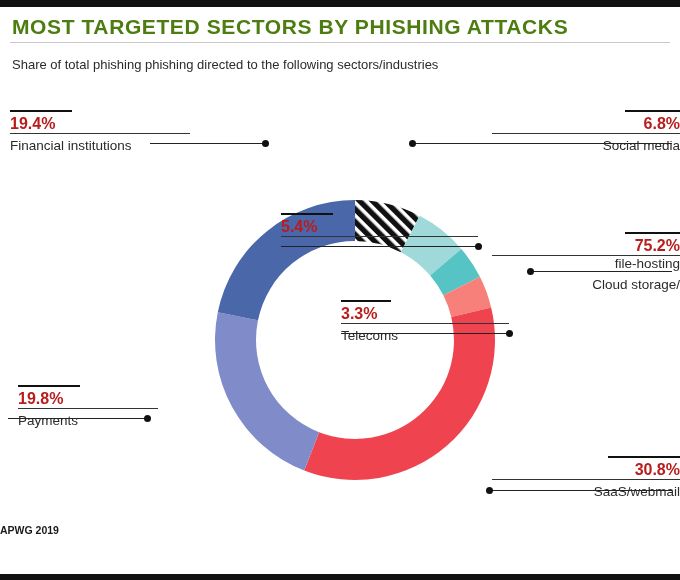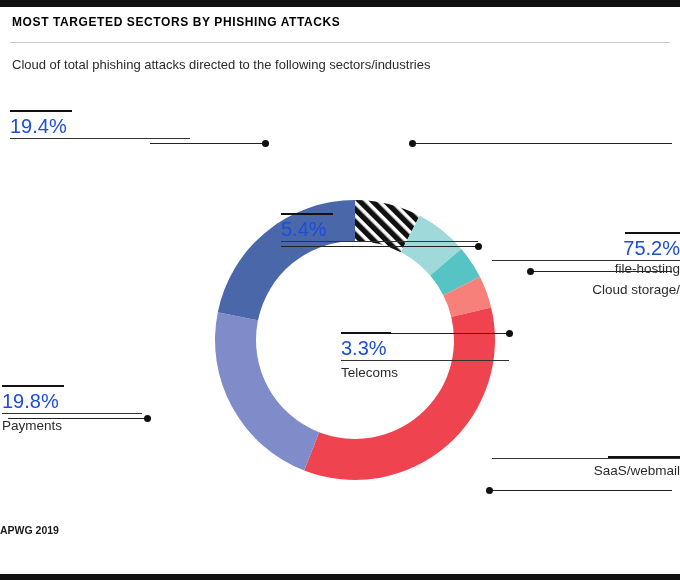--- a/index.html
+++ b/index.html
@@ -11,41 +11,41 @@
     overflow:hidden;
     position:relative;
   }
   #page{position:relative;width:680px;height:580px;overflow:hidden;}
 
   .top-rule{position:absolute;left:0;top:0;width:680px;height:7px;background:#111111;}
   .bottom-rule{position:absolute;left:0;bottom:0;width:680px;height:6px;background:#111111;}
 
   .title{
     position:absolute;left:12px;top:15px;
-    font-size:12px;font-weight:bold;letter-spacing:0.6px;
-    color:#000000;white-space:nowrap;
+    font-size:21px;font-weight:bold;letter-spacing:0.6px;
+    color:#4d7c0f;white-space:nowrap;
   }
   .title-rule{position:absolute;left:10px;top:42px;width:660px;height:1px;background:#c9c9c9;}
   .subtitle{
     position:absolute;left:12px;top:57px;
     font-size:13px;color:#2b2b2b;white-space:nowrap;
   }
 
   .source{
     position:absolute;left:0;top:524px;
     font-size:10.5px;font-weight:bold;color:#1a1a1a;
   }
 
   
   #donut{position:absolute;left:210px;top:195px;}
 
   
   .callout{position:absolute;}
   .callout .pct{
-    font-size:20px;font-weight:normal;color:#1d4ed8;
+    font-size:16px;font-weight:bold;color:#b91c1c;
     line-height:1.15;padding-top:3px;white-space:nowrap;
   }
   .callout .cap-rule{height:2px;background:#111111;}
   .callout .base-rule{height:1px;background:#333333;}
   .callout .lbl{
     font-size:13.5px;color:#2b2b2b;line-height:1.25;
     padding-top:4px;white-space:nowrap;
   }
   .callout.right{text-align:right;}
   .callout.right .cap-rule{margin-left:auto;}
@@ -56,21 +56,21 @@
 </style>
 </head>
 <body>
 
 <div id="page">
 
   <div class="top-rule"></div>
 
   <div class="title">MOST TARGETED SECTORS BY PHISHING ATTACKS</div>
   <div class="title-rule"></div>
-  <div class="subtitle">Cloud of total phishing attacks directed to the following sectors/industries</div>
+  <div class="subtitle">Share of total phishing phishing directed to the following sectors/industries</div>
 
   <svg id="donut" width="290" height="290" viewBox="0 0 290 290">
     <defs>
       <pattern id="hatch" width="9" height="9" patternUnits="userSpaceOnUse" patternTransform="rotate(-45)">
         <rect width="9" height="9" fill="#ffffff"></rect>
         <rect width="5.4" height="9" fill="#111111"></rect>
       </pattern>
     </defs>
     <g id="donut-slices">
         <path d="M 145 5 A 140 140 0 0 1 209.72402748148897 20.85975565282844 L 190.76913371905292 57.21511292592868 A 99 99 0 0 0 145 46 Z" fill="url(#hatch)"></path>
@@ -101,51 +101,59 @@
   <div class="leader" style="left:281px;top:246px;width:197px;"></div>
   <div class="dot" style="left:475px;top:243px;"></div>
 
   <div class="leader" style="left:341px;top:333px;width:168px;"></div>
   <div class="dot" style="left:506px;top:330px;"></div>
 
   <div class="callout" style="left:10px;top:110px;width:180px;">
     <div class="cap-rule" style="width:62px;"></div>
     <div class="pct">19.4%</div>
     <div class="base-rule" style="width:180px;"></div>
+    <div class="lbl">Financial institutions</div>
   </div>
 
-  <div class="callout" style="left:2px;top:385px;width:140px;">
+  <div class="callout" style="left:18px;top:385px;width:140px;">
     <div class="cap-rule" style="width:62px;"></div>
     <div class="pct">19.8%</div>
     <div class="base-rule" style="width:140px;"></div>
     <div class="lbl">Payments</div>
   </div>
 
+  <div class="callout right" style="left:492px;top:110px;width:188px;">
+    <div class="cap-rule" style="width:55px;"></div>
+    <div class="pct">6.8%</div>
+    <div class="base-rule" style="width:188px;"></div>
+    <div class="lbl">Social media</div>
+  </div>
 
   <div class="callout right" style="left:492px;top:232px;width:188px;">
     <div class="cap-rule" style="width:55px;"></div>
     <div class="pct">75.2%</div>
     <div class="base-rule" style="width:188px;"></div>
     <div class="lbl" style="padding-top:0;">file-hosting</div>
     <div class="lbl">Cloud storage/</div>
   </div>
 
   <div class="callout right" style="left:492px;top:456px;width:188px;">
     <div class="cap-rule" style="width:72px;"></div>
+    <div class="pct">30.8%</div>
     <div class="base-rule" style="width:188px;"></div>
     <div class="lbl">SaaS/webmail</div>
   </div>
 
   <div class="callout" style="left:281px;top:213px;width:197px;">
     <div class="cap-rule" style="width:52px;"></div>
     <div class="pct">5.4%</div>
     <div class="base-rule" style="width:197px;"></div>
   </div>
 
-  <div class="callout" style="left:341px;top:300px;width:168px;margin-top:32px;">
+  <div class="callout" style="left:341px;top:300px;width:168px;">
     <div class="cap-rule" style="width:50px;"></div>
     <div class="pct">3.3%</div>
     <div class="base-rule" style="width:168px;"></div>
     <div class="lbl">Telecoms</div>
   </div>
 
   <div class="source">APWG 2019</div>
 
   <div class="bottom-rule"></div>
 </div>

